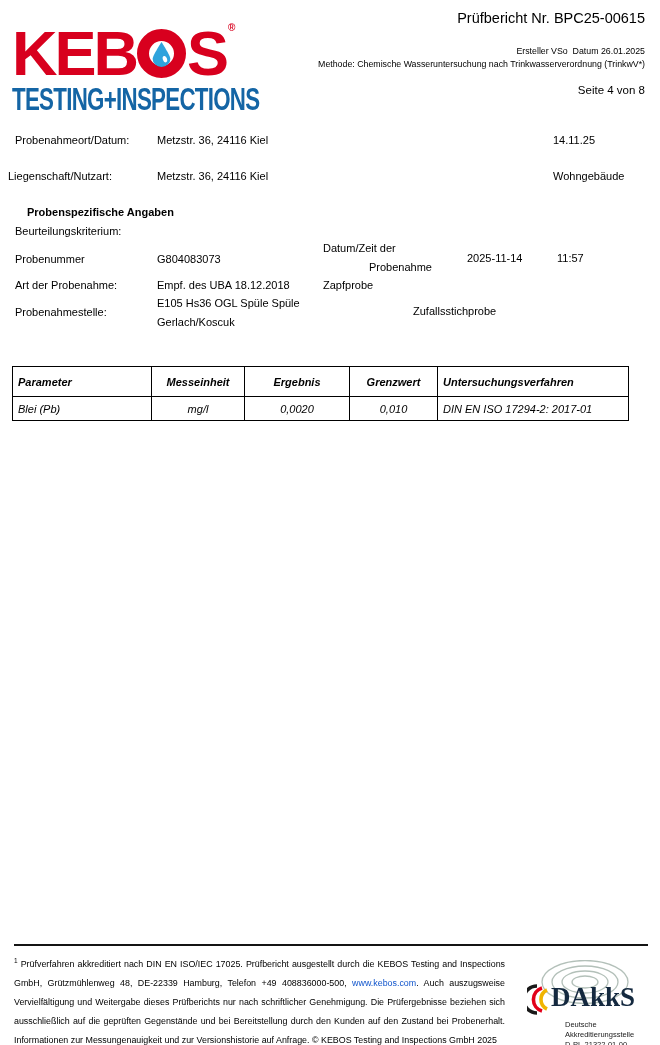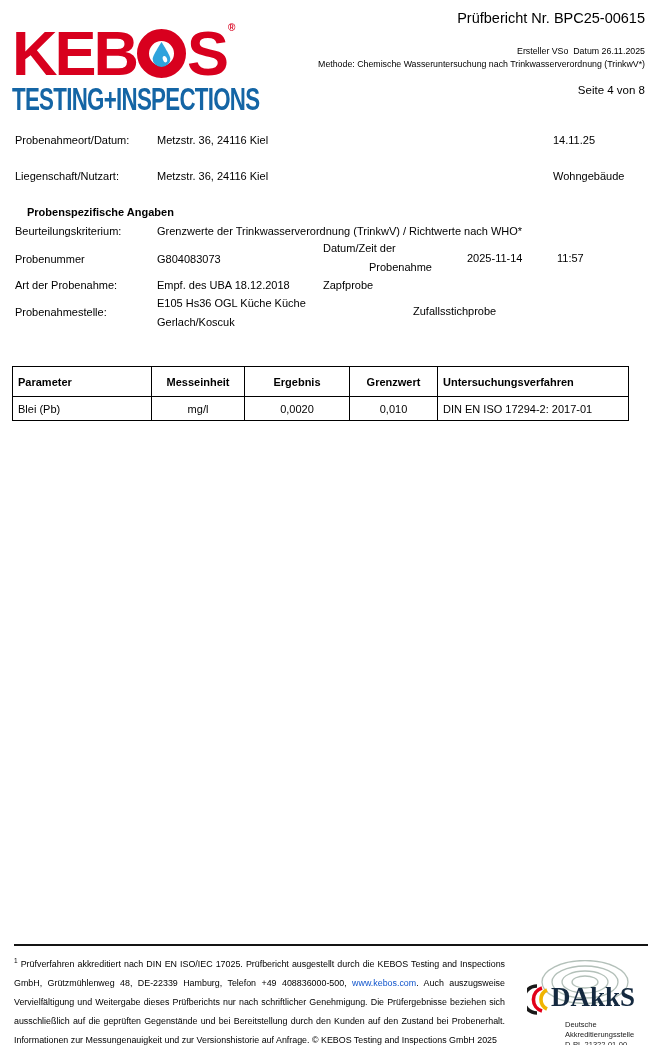--- a/index.html
+++ b/index.html
@@ -43,21 +43,21 @@
   
   .t  { font-size:11px; line-height:13px; white-space:nowrap; }
   .b  { font-weight:bold; }
 
   
   .resultats {
     left:12px; top:366px; width:616px;
     border-collapse:collapse; table-layout:fixed;
   }
   .resultats th, .resultats td {
-    border:1.5px solid #000; font-size:11px; overflow:hidden;
+    border:1.5px solid #000; font-size:11px; overflow:hidden;font-style:italic;
   }
   .resultats th { height:30px; font-weight:bold; text-align:center; }
   .resultats td { height:24px; text-align:center; }
   .resultats th.la, .resultats td.la { text-align:left; padding-left:5px; }
 
   
   .foot-rule { left:14px; top:944px; width:634px; height:2px; background:#141414; }
   .foot-text {
     left:14px; top:951px; width:491px;
     font-size:8.9px; line-height:19px; text-align:justify; color:#000;
@@ -88,49 +88,48 @@
           <ellipse cx="11.8" cy="16.5" rx="2" ry="3.2" fill="#ffffff" transform="rotate(-18 11.8 16.5)"></ellipse>
         </svg>
       </span>
       <span class="logo-letters">S</span>
       <span class="logo-reg">®</span>
     </div>
     <div class="logo-tagline">TESTING+INSPECTIONS</div>
   </div>
 
   <div class="abs hdr-title">Prüfbericht Nr. BPC25-00615</div>
-  <div class="abs hdr-creator">Ersteller VSo  Datum 26.11.2025</div>
+  <div class="abs hdr-creator">Ersteller VSo  Datum 26.01.2025</div>
   <div class="abs hdr-method">Methode: Chemische Wasseruntersuchung nach Trinkwasserverordnung (TrinkwV*)</div>
   <div class="abs hdr-page">Seite 4 von 8</div>
 
   <div class="abs t" style="left:15px; top:134px;">Probenahmeort/Datum:</div>
   <div class="abs t" style="left:157px; top:134px;">Metzstr. 36, 24116 Kiel</div>
   <div class="abs t" style="left:553px; top:134px;">14.11.25</div>
 
-  <div class="abs t" style="left:15px; top:170px;">Liegenschaft/Nutzart:</div>
+  <div class="abs t" style="left:8px; top:170px;">Liegenschaft/Nutzart:</div>
   <div class="abs t" style="left:157px; top:170px;">Metzstr. 36, 24116 Kiel</div>
   <div class="abs t" style="left:553px; top:170px;">Wohngebäude</div>
 
   <div class="abs t b" style="left:15px; top:206px;padding-left:12px;">Probenspezifische Angaben</div>
 
   <div class="abs t" style="left:15px; top:225px;">Beurteilungskriterium:</div>
-  <div class="abs t" style="left:157px; top:225px;">Grenzwerte der Trinkwasserverordnung (TrinkwV) / Richtwerte nach WHO*</div>
 
   <div class="abs t" style="left:15px; top:253px;">Probenummer</div>
   <div class="abs t" style="left:157px; top:253px;">G804083073</div>
   <div class="abs t" style="left:323px; top:242px;">Datum/Zeit der</div>
   <div class="abs t" style="left:323px; top:261px;padding-left:46px;">Probenahme</div>
   <div class="abs t" style="left:467px; top:252px;">2025-11-14</div>
   <div class="abs t" style="left:557px; top:252px;">11:57</div>
 
   <div class="abs t" style="left:15px; top:279px;">Art der Probenahme:</div>
   <div class="abs t" style="left:157px; top:279px;">Empf. des UBA 18.12.2018</div>
   <div class="abs t" style="left:323px; top:279px;">Zapfprobe</div>
 
-  <div class="abs t" style="left:157px; top:297px;">E105 Hs36 OGL Küche Küche</div>
+  <div class="abs t" style="left:157px; top:297px;">E105 Hs36 OGL Spüle Spüle</div>
   <div class="abs t" style="left:15px; top:306px;">Probenahmestelle:</div>
   <div class="abs t" style="left:157px; top:316px;">Gerlach/Koscuk</div>
   <div class="abs t" style="left:413px; top:305px;">Zufallsstichprobe</div>
 
 
   <table class="abs resultats">
     <colgroup>
       <col style="width:139px">
         <col style="width:93px">
         <col style="width:105px">

